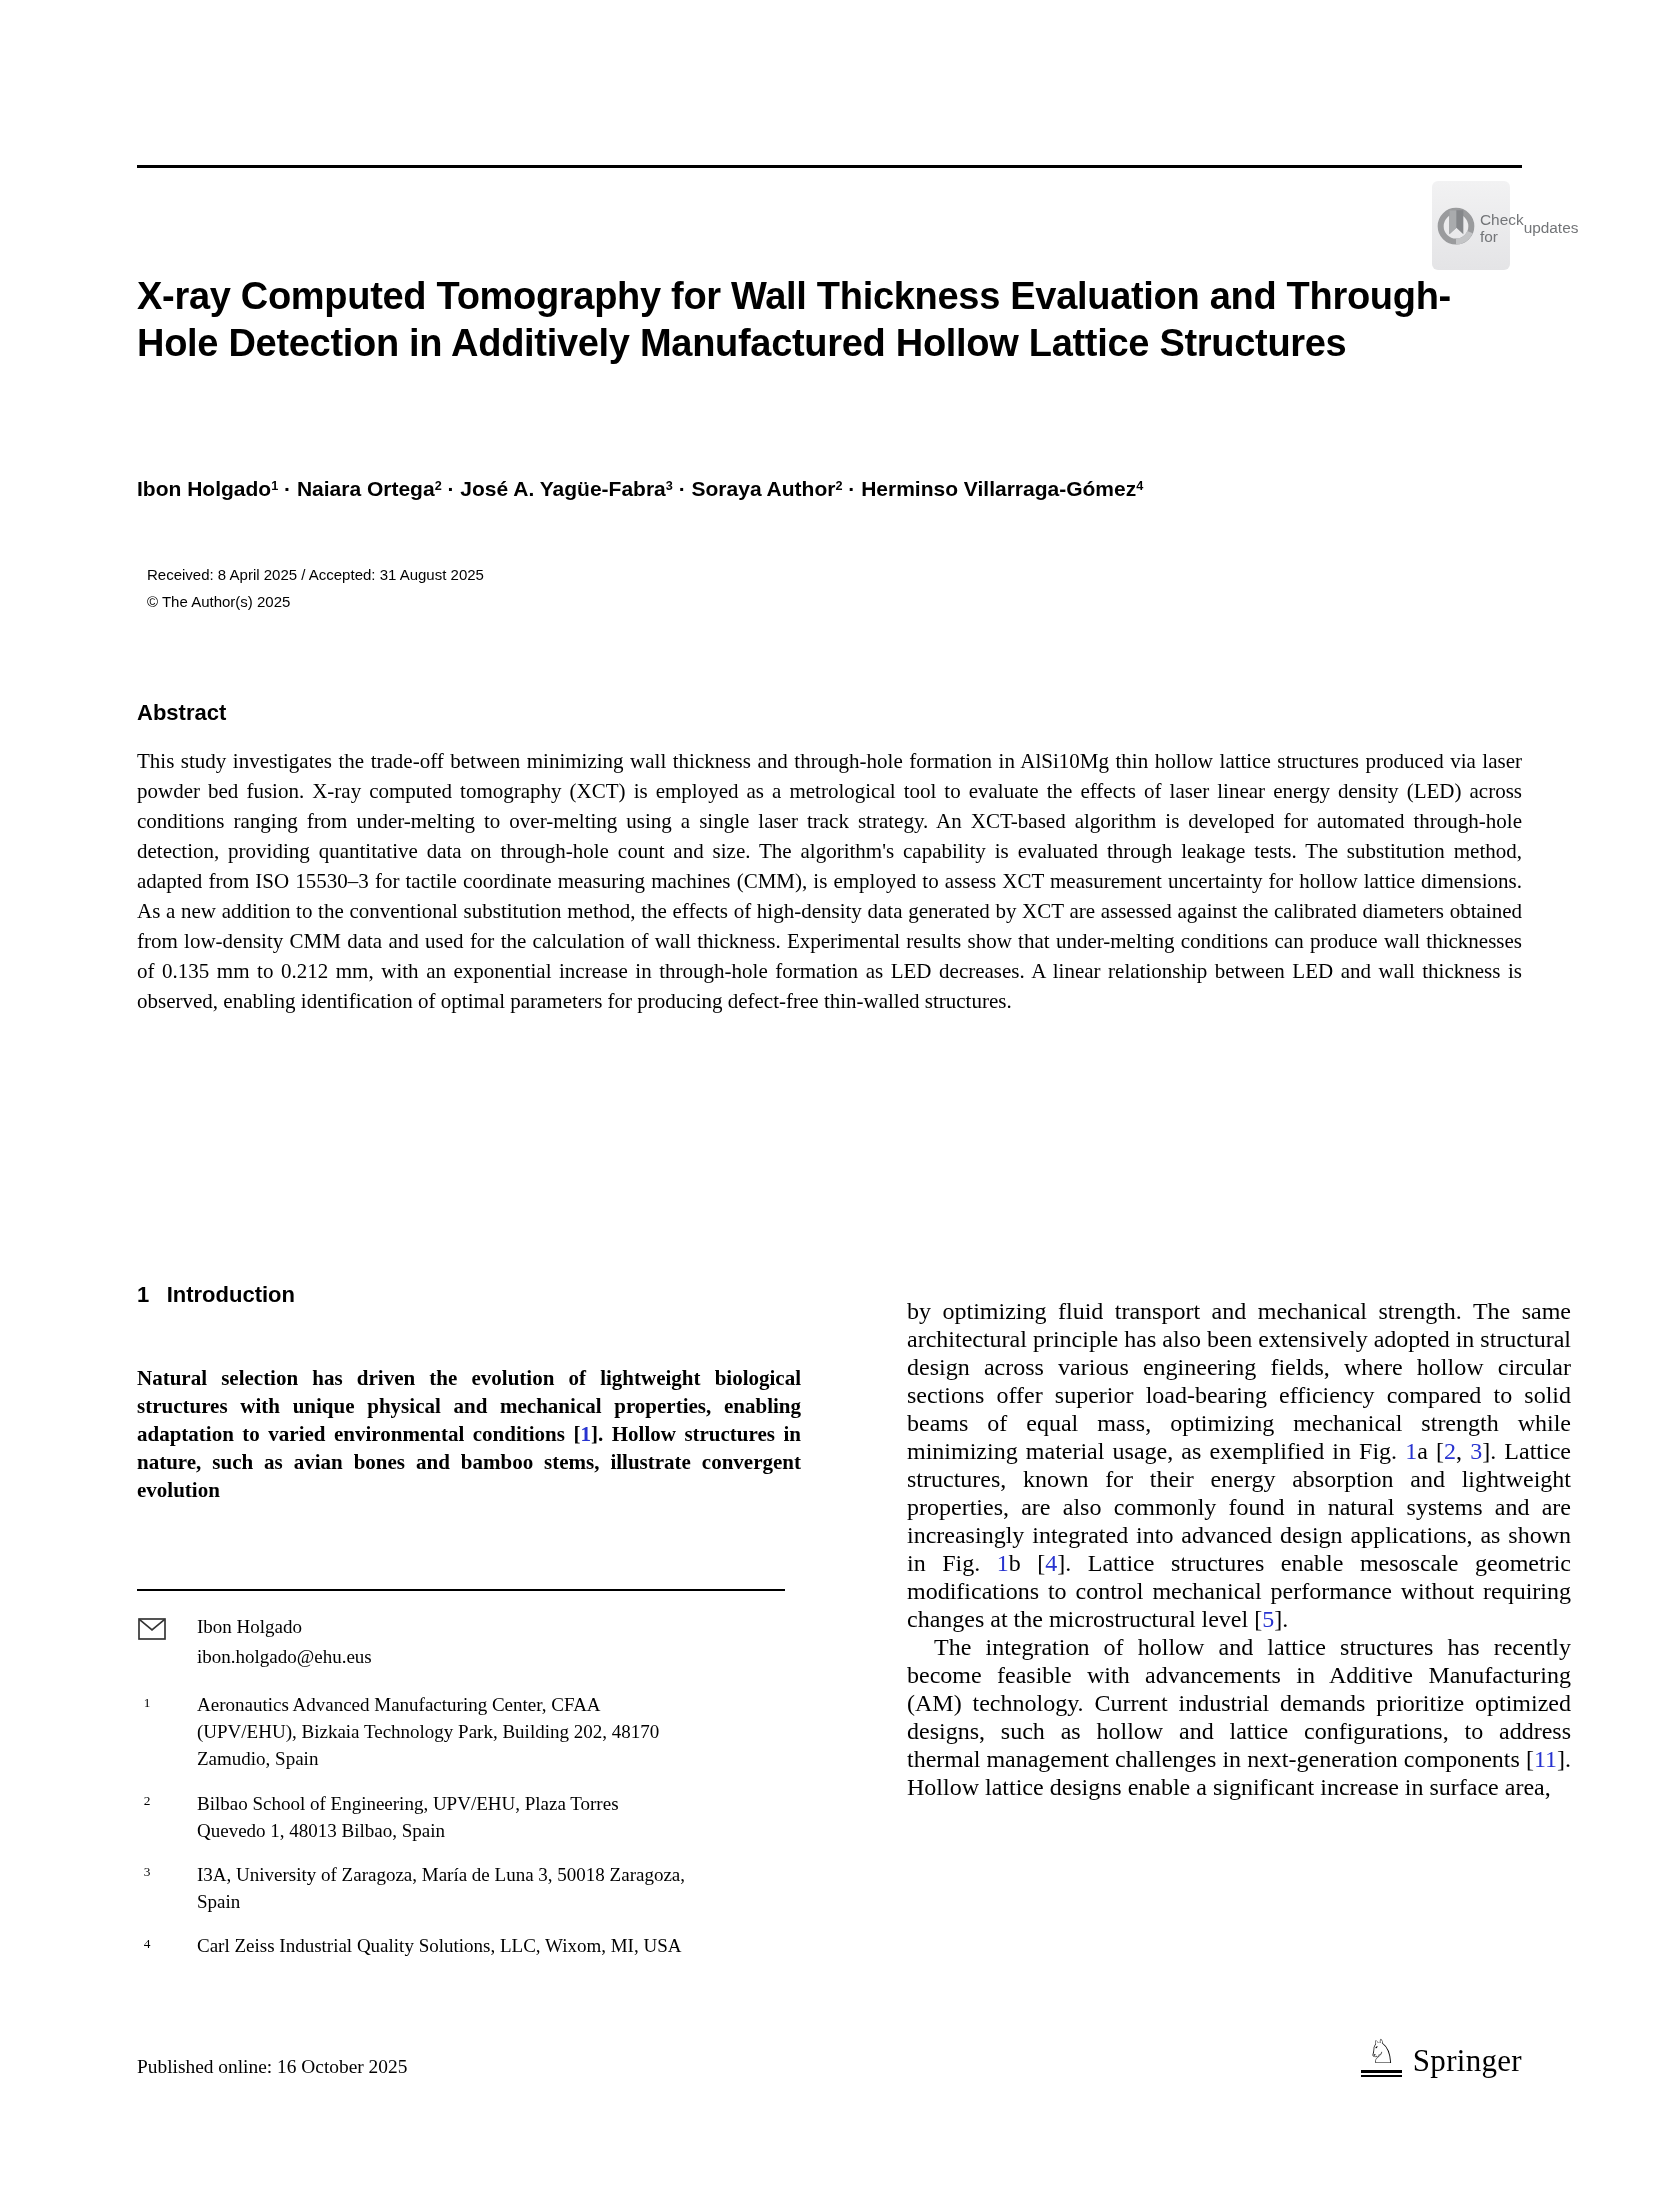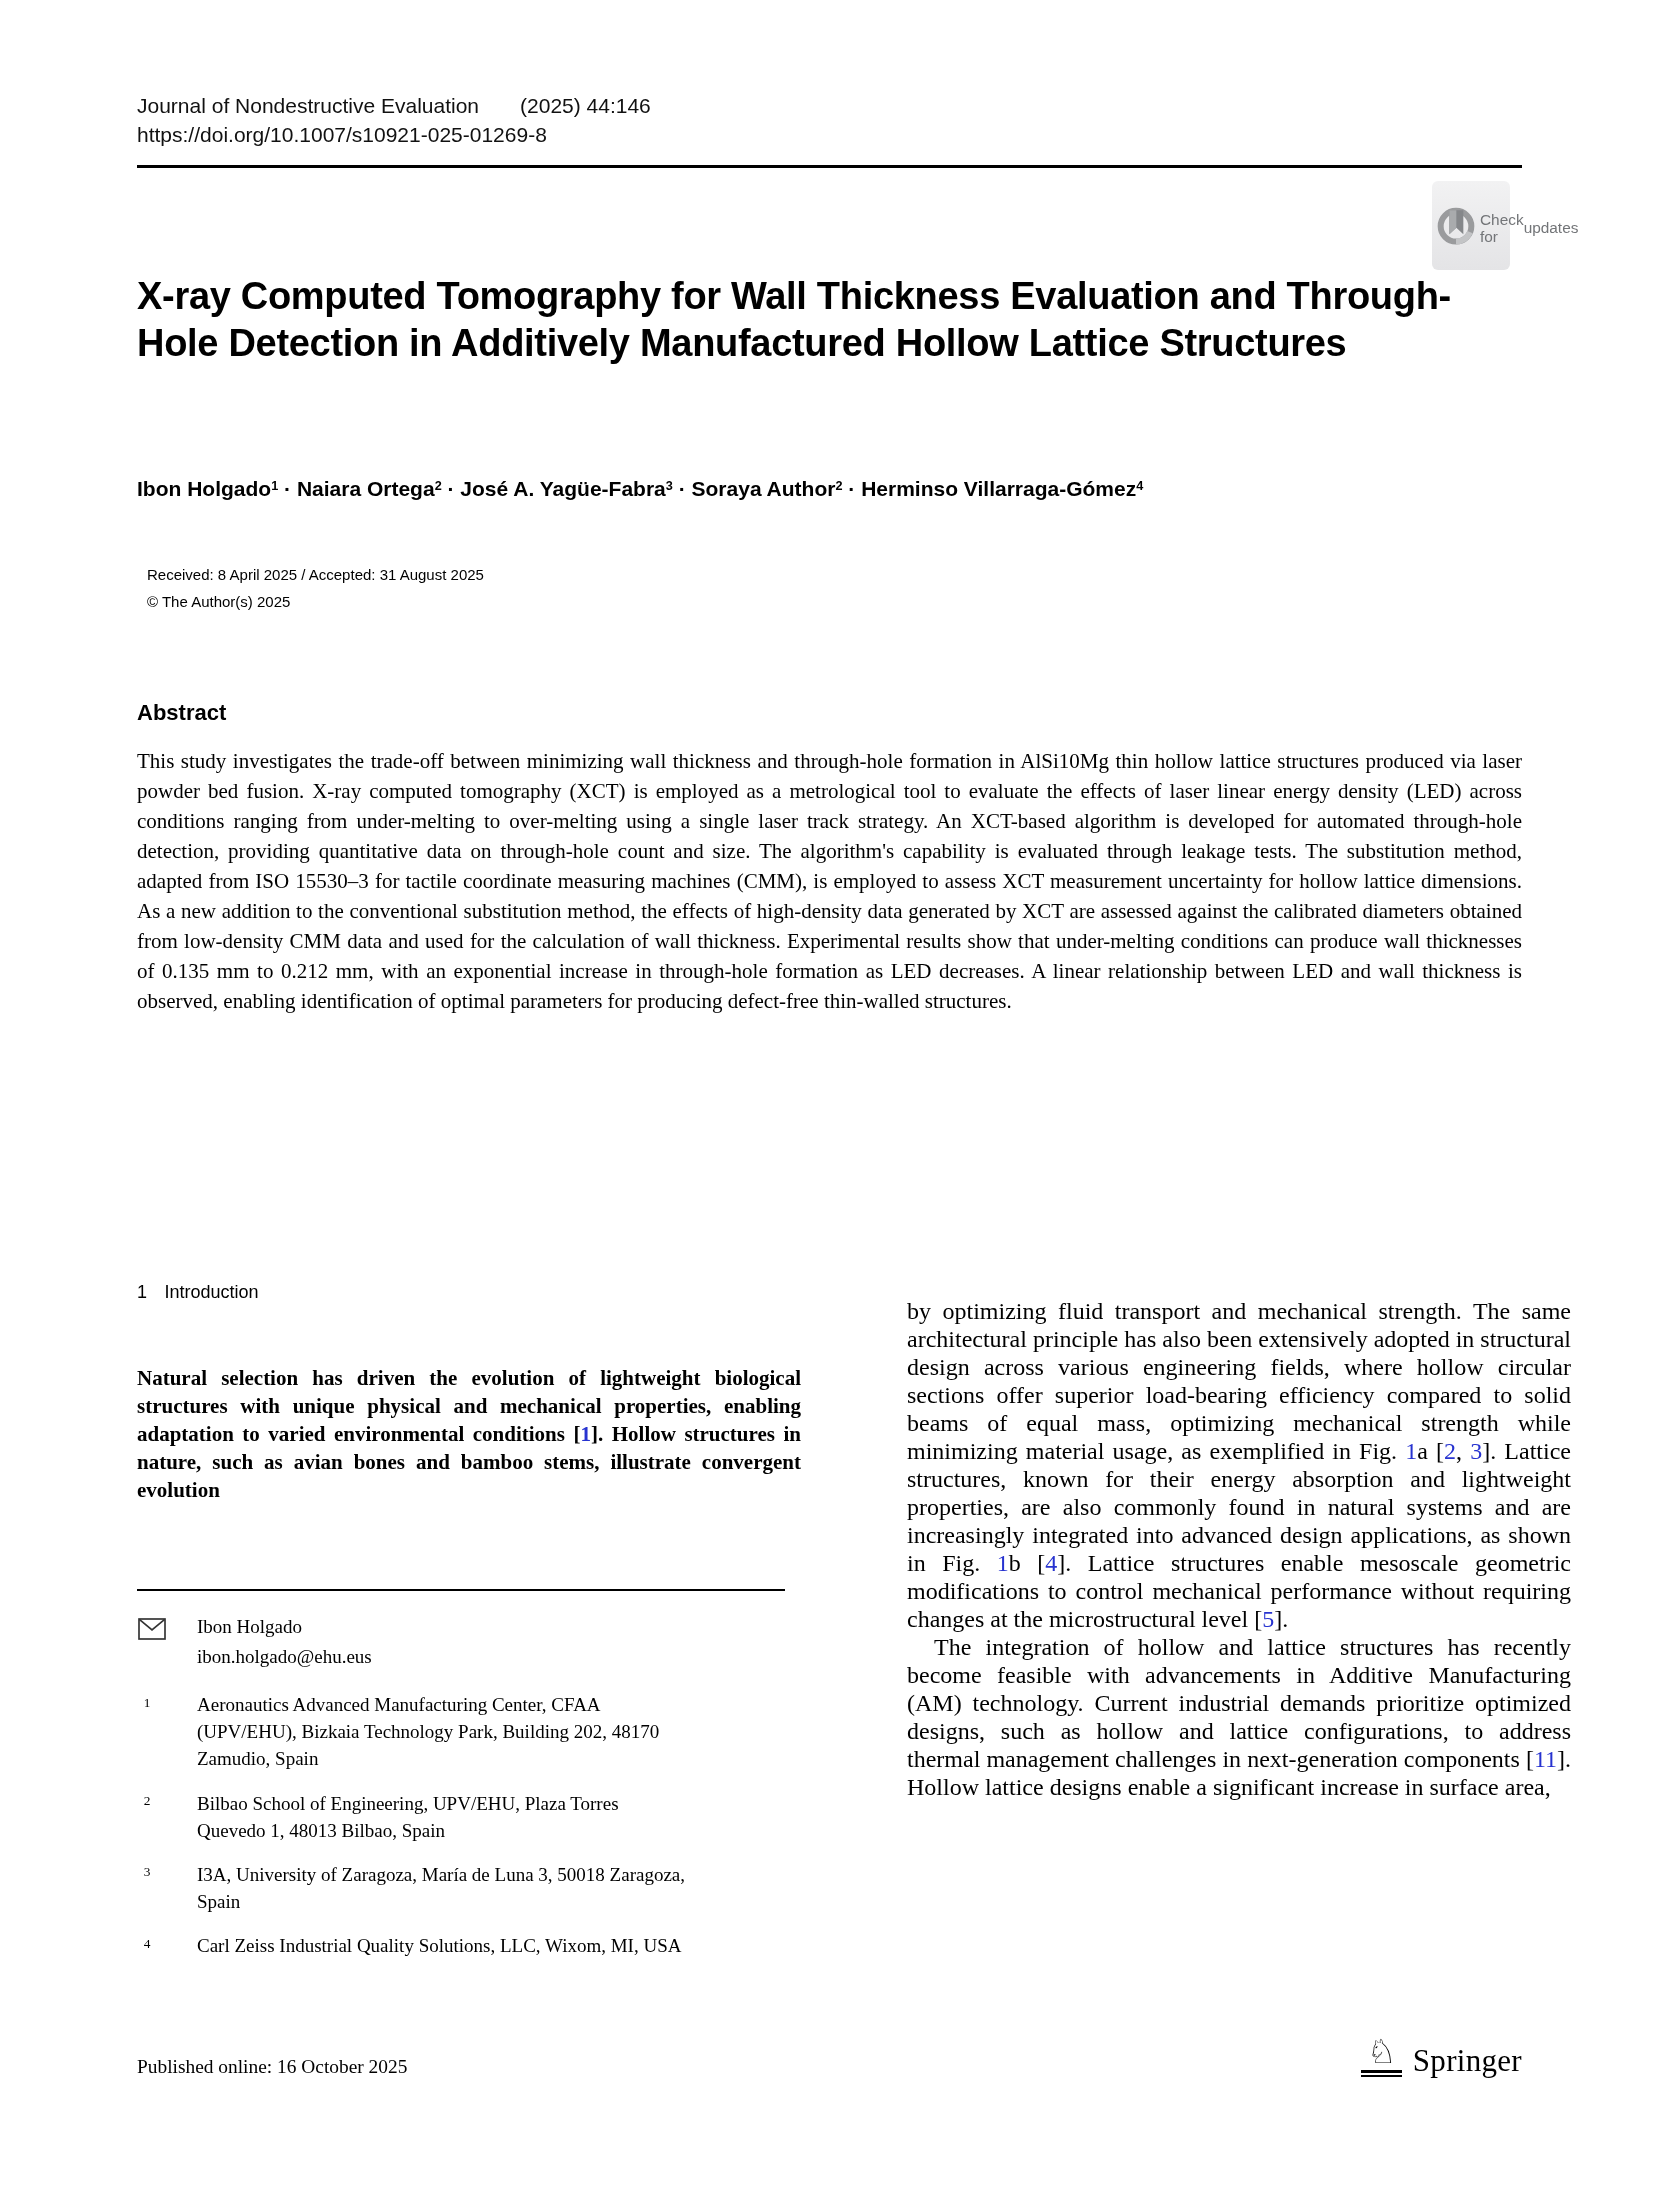--- a/index.html
+++ b/index.html
@@ -31,21 +31,21 @@
 
   
   .absHead{left:137px;top:700px;font-size:22px;font-weight:700;}
   .absBody{left:137px;top:746px;width:1385px;font-size:21px;line-height:30px;
            text-align:justify;}
   .kw{left:137px;top:1160px;width:1385px;font-size:21px;line-height:30px;text-align:justify;}
   .kw .kwlabel{font-family:"Liberation Sans",sans-serif;font-weight:700;font-size:21px;
                margin-right:17.4px;}
 
   
-  .secHead{left:137px;top:1282px;font-size:18px;font-weight:400;}
+  .secHead{left:137px;top:1282px;font-size:22px;font-weight:700;}
   .secHead .num{margin-right:17.4px;}
   .colL{left:137px;top:1364px;width:664px;font-size:21px;line-height:28px;text-align:justify;font-weight:bold;}
   .colR{left:907px;top:1297px;width:664px;font-size:24px;line-height:28px;text-align:justify;}
   .colR p{margin:0;}
   .colR p.indent{text-indent:27px;}
   .cite{color:var(--cite-color,#2733d0);cursor:pointer;}
 
   
   .footnote{left:137px;top:1589px;width:648px;border-top:2.7px solid #000;padding-top:21.4px;
             box-sizing:border-box;}
@@ -62,26 +62,20 @@
   .knight{font-family:"DejaVu Sans",sans-serif;font-size:33px;line-height:33px;display:block;}
   .kbar{width:41px;height:3.3px;background:#000;margin-top:2px;}
   .kbar2{width:41px;height:2px;background:#000;margin-top:2px;}
   .sp-word{font-size:31px;line-height:31px;letter-spacing:0.3px;padding-bottom:1.3px;}
 </style>
 </head>
 <body>
 
 <div class="page">
 
-  <div class="abs jheader sans">
-    <div>
-      <span>Journal of Nondestructive Evaluation</span><span class="issue">(2025) 44:146</span>
-    </div>
-    <div>https://doi.org/10.1007/s10921-025-01269-8</div>
-  </div>
   <div class="abs toprule"></div>
 
   <div class="abs badge">
     <span>
       <svg width="48" height="43" viewBox="0 0 72 64">
         <circle cx="36" cy="30" r="23" fill="none" stroke="#9a9b9d" stroke-width="9"></circle>
         <path d="M36 53 A23 23 0 0 0 57 39" fill="none" stroke="#c3c4c6" stroke-width="9"></path>
         <path d="M26 6 h21 v36 l-10.5 -9.5 l-10.5 9.5 z" fill="#85878a"></path>
         <path d="M26 6 v36 l10.5 -9.5 l0 -26.5 z" fill="#a9abad"></path>
       </svg>

